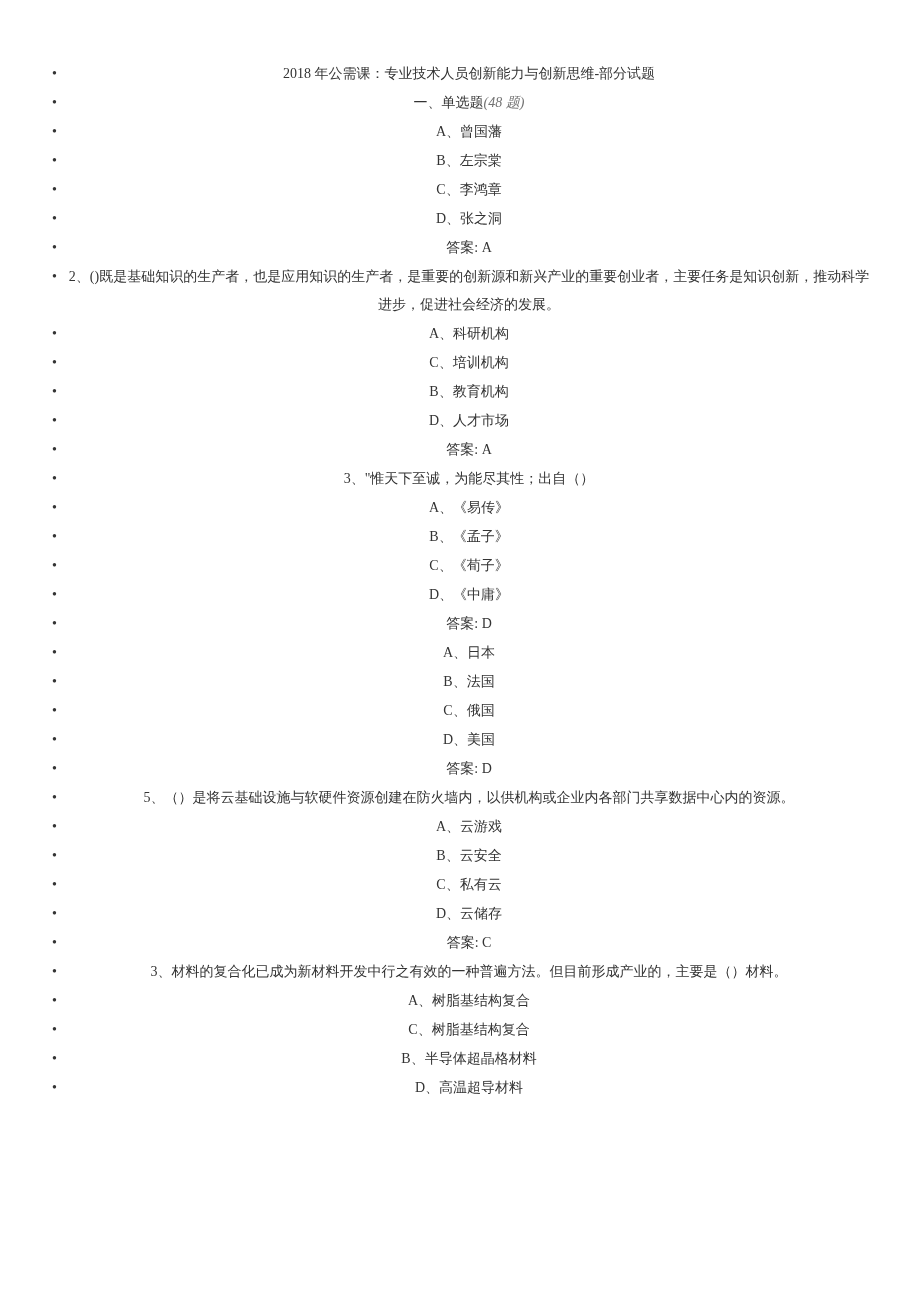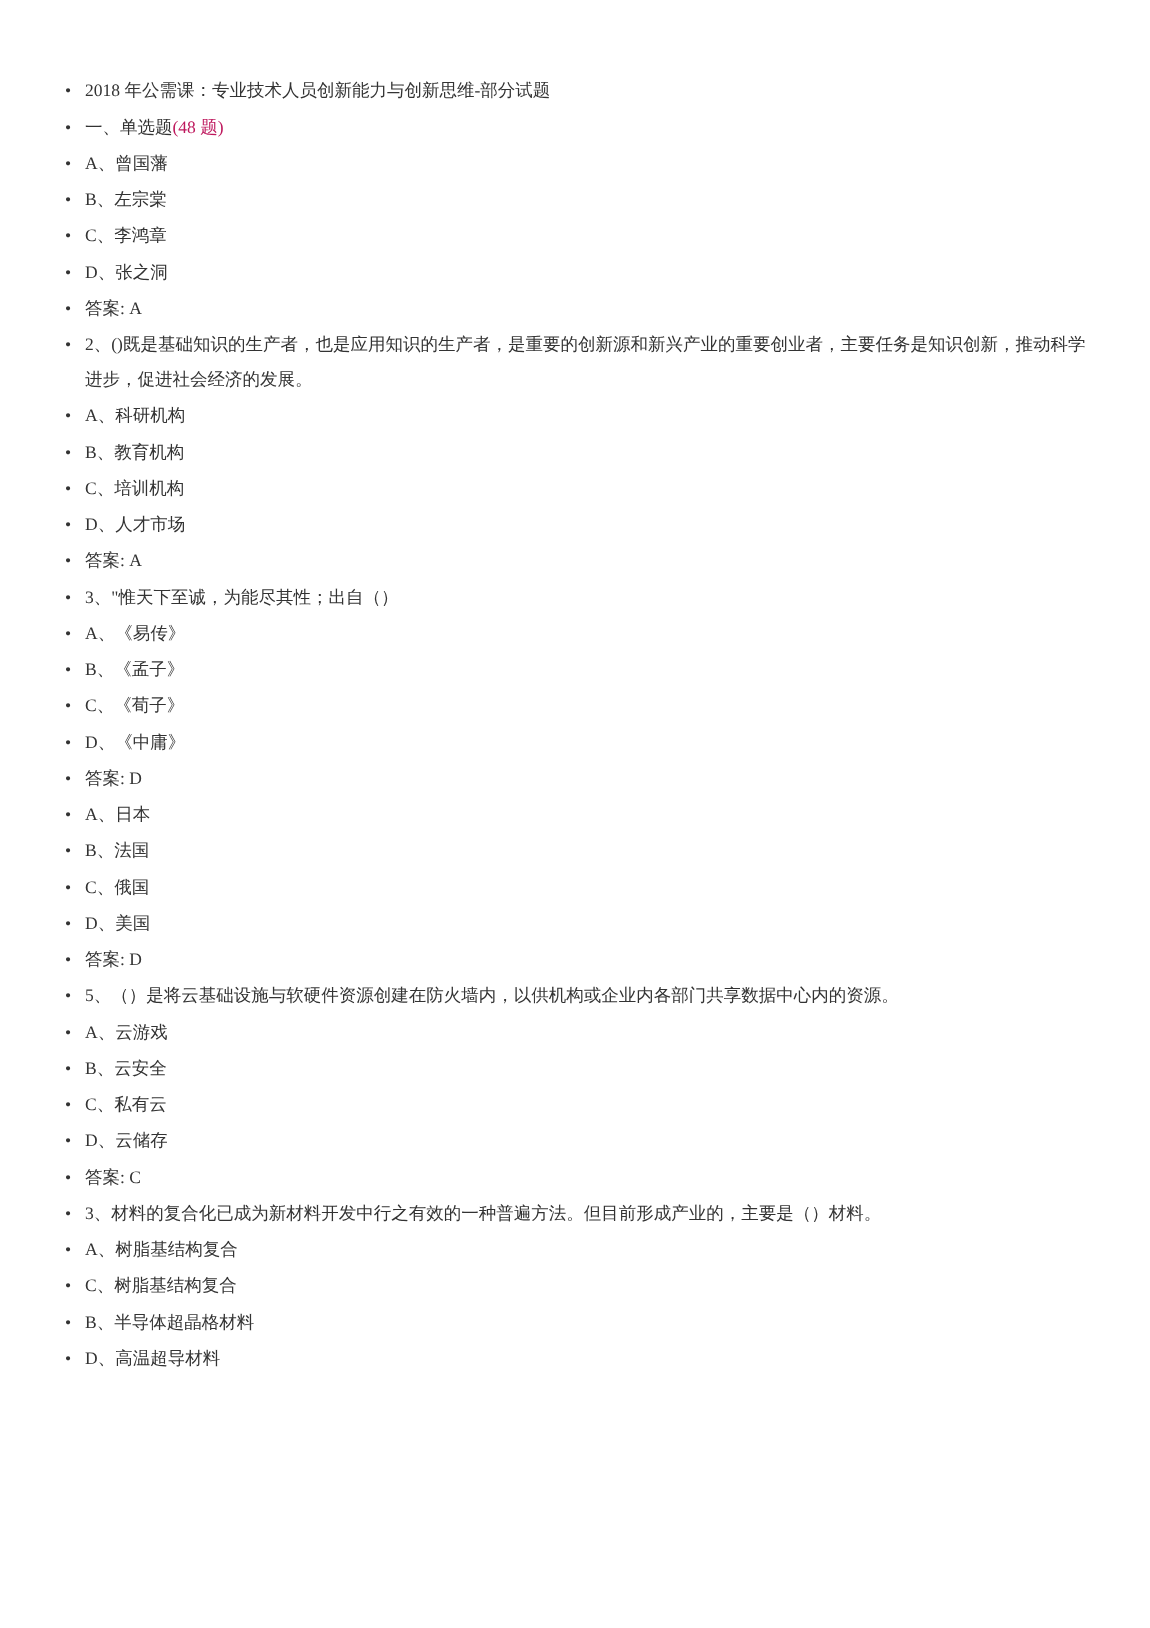--- a/index.html
+++ b/index.html
@@ -16,52 +16,54 @@
       padding: 60px 50px;
       width: 920px;
     }
     ul {
       list-style: none;
     }
     li {
       position: relative;
       padding-left: 18px;
       margin-bottom: 1px;
+      text-align: center;
     }
     li::before {
       content: "•";
       position: absolute;
       left: 2px;
       top: 0;
       font-size: 14px;
       color: #333;
     }
     .link-blue {
-      color: #be185d;
+      color: #737373;
+      font-style: italic;
     }
   </style>
 </head>
 <body>
 
 <ul>
   <li>2018 年公需课：专业技术人员创新能力与创新思维-部分试题</li>
   <li>
     <span>一、单选题</span><span class="link-blue">(48 题)</span>
   </li>
 
   <li>A、曾国藩</li>
   <li>B、左宗棠</li>
   <li>C、李鸿章</li>
   <li>D、张之洞</li>
   <li>答案: A</li>
 
   <li style="text-indent: 0px; padding-left: 18px;">2、()既是基础知识的生产者，也是应用知识的生产者，是重要的创新源和新兴产业的重要创业者，主要任务是知识创新，推动科学进步，促进社会经济的发展。</li>
   <li>A、科研机构</li>
+  <li>C、培训机构</li>
   <li>B、教育机构</li>
-  <li>C、培训机构</li>
   <li>D、人才市场</li>
   <li>答案: A</li>
 
   <li>3、"惟天下至诚，为能尽其性；出自（）</li>
   <li>A、《易传》</li>
   <li>B、《孟子》</li>
   <li>C、《荀子》</li>
   <li>D、《中庸》</li>
   <li>答案: D</li>
 

